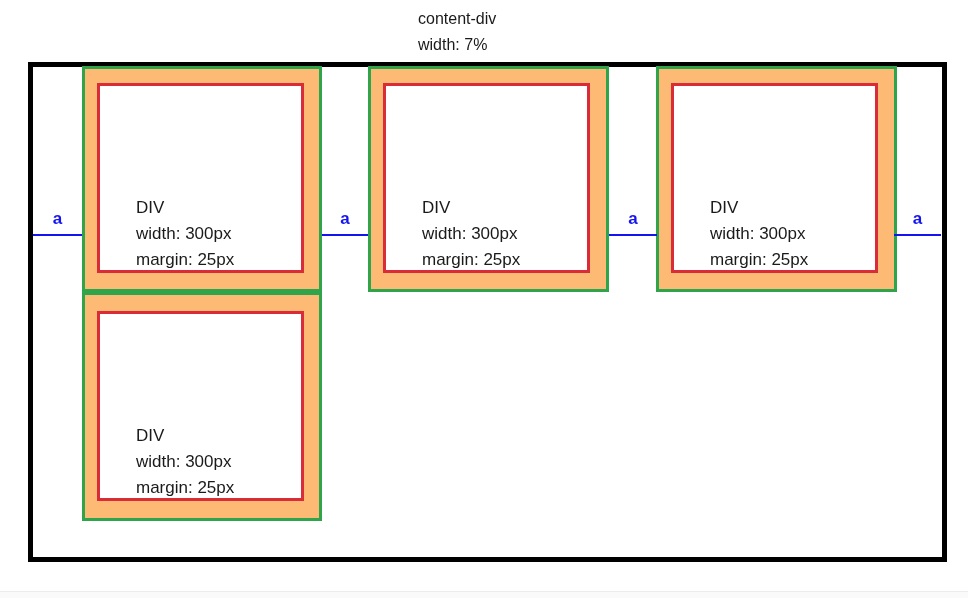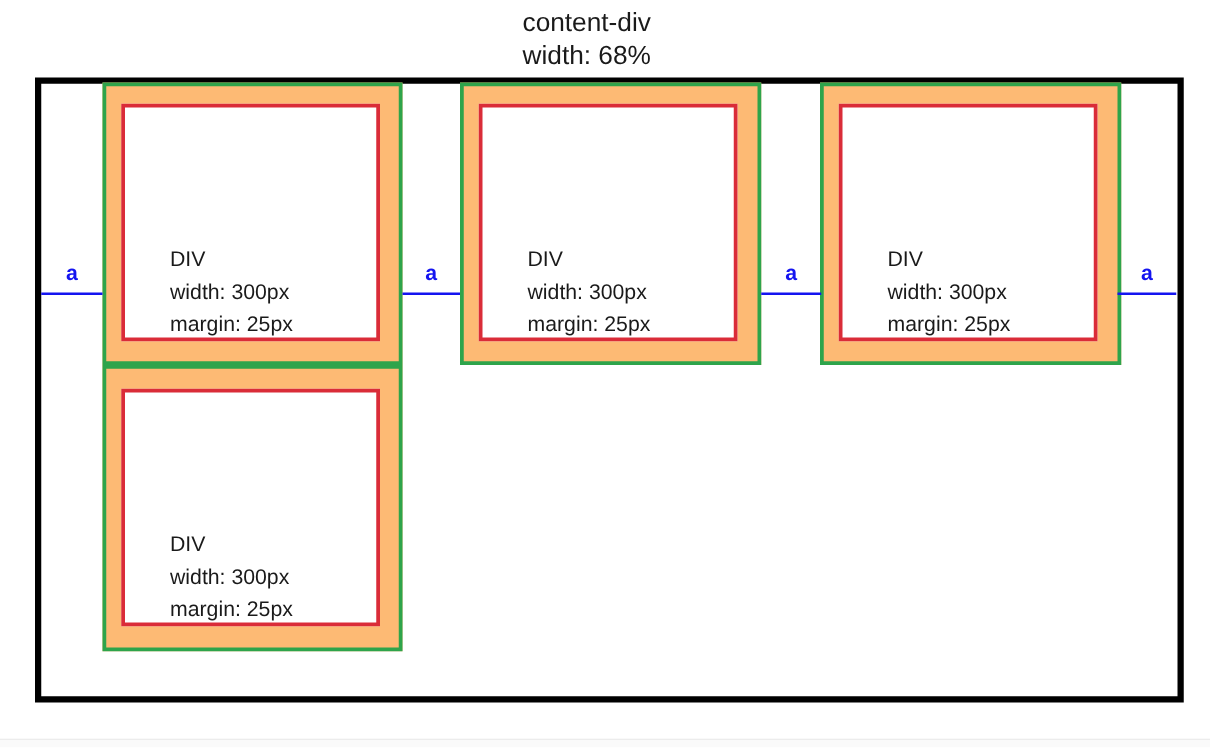--- a/index.html
+++ b/index.html
@@ -9,21 +9,21 @@
     --marker-blue:#1414F0;
     --text:#1A1A1A;
   }
   *{margin:0;padding:0;box-sizing:border-box;}
   html,body{width:968px;height:598px;background:#ffffff;overflow:hidden;}
   body{font-family:"Liberation Sans", sans-serif;color:var(--text);}
   .stage{position:relative;width:968px;height:598px;background:#ffffff;}
 
   .caption{
     position:absolute;left:418px;top:6px;
-    font-size:21px;line-height:26px;color:var(--text);
+    font-size:16px;line-height:26px;color:var(--text);
     white-space:nowrap;
   }
 
   .outer-box{
     position:absolute;left:28px;top:62px;width:919px;height:500px;
     border:5px solid var(--outer-border);
     background:transparent;
   }
 
   .gbox{
@@ -58,21 +58,21 @@
     background:#fafafa;border-top:1px solid #ececec;
   }
 </style>
 </head>
 <body>
 
 <div class="stage">
 
   <div class="caption">
     <div>content-div</div>
-    <div>width: 68%</div>
+    <div>width: 7%</div>
   </div>
 
   <div class="outer-box"></div>
 
   <div class="gbox" style="left:82px;top:66px;width:240px;height:226px">
     <div class="rbox"></div>
     <div class="boxtext">
       <div>DIV</div>
       <div>width: 300px</div>
       <div>margin: 25px</div>

